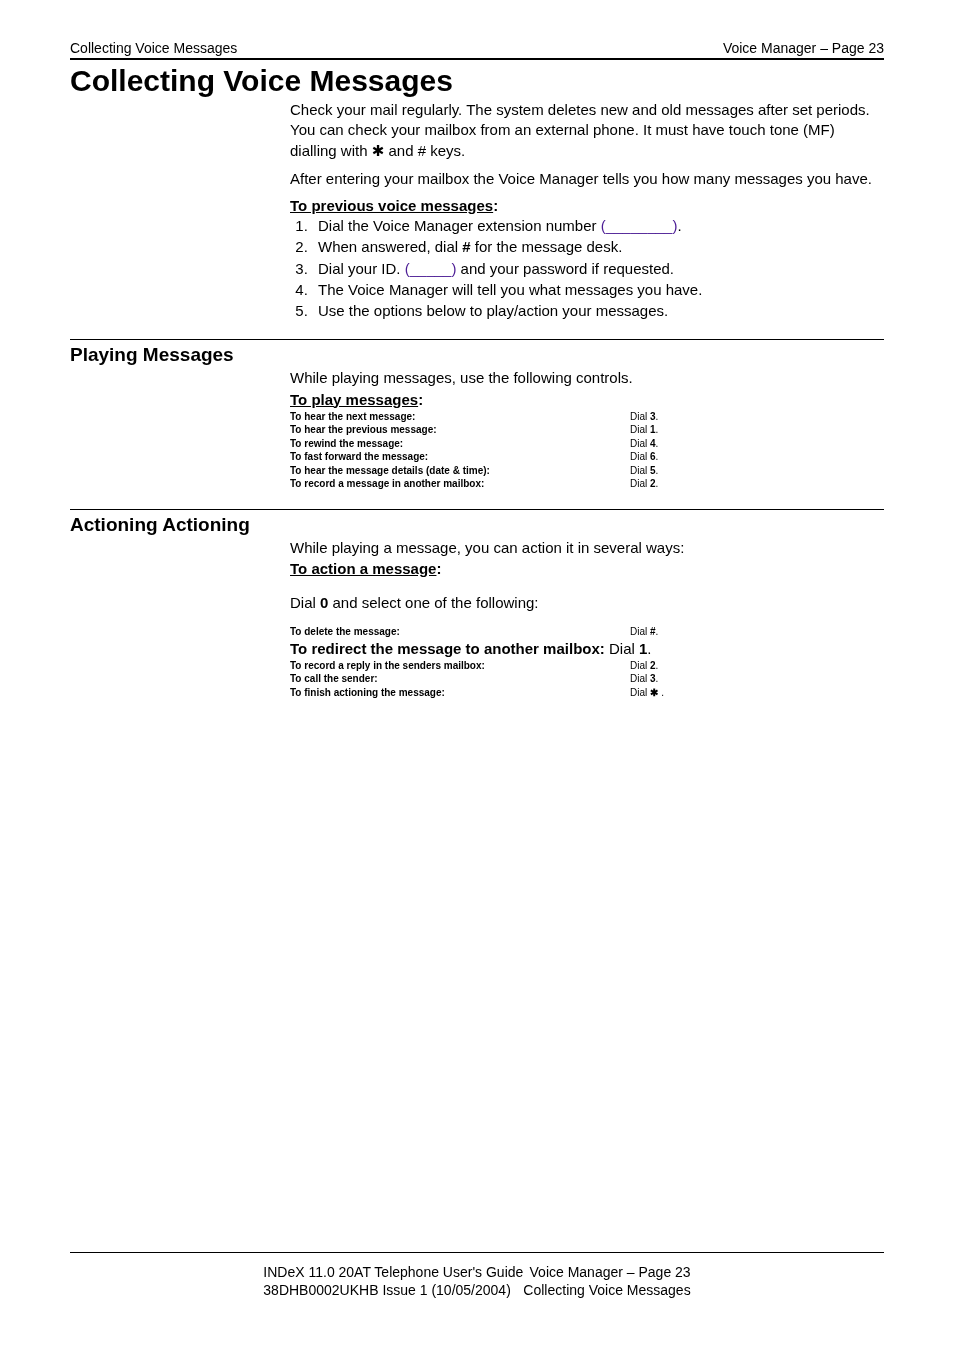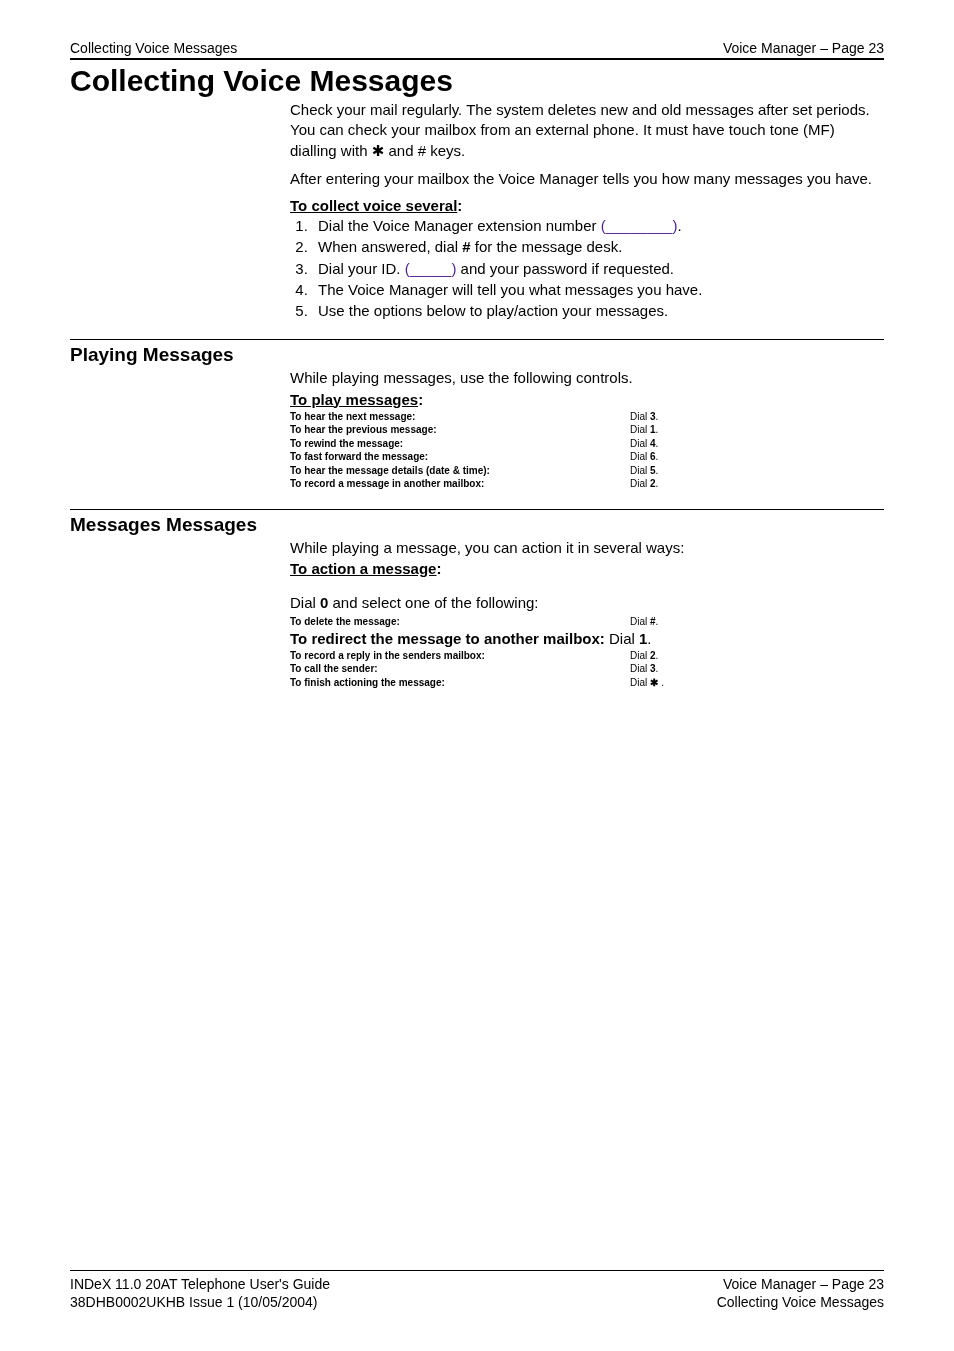--- a/index.html
+++ b/index.html
@@ -74,27 +74,27 @@
   }
   .two-col-row .left {
     flex: 0 0 340px;
     font-weight: bold;
   }
   .two-col-row .right {
     flex: 1;
   }
   .footer {
     position: absolute;
-    bottom: 40px;
+    bottom: 52px;
     left: 70px;
     right: 70px;
     border-top: 1.5px solid #000;
-    padding-top: 4px;
+    padding-top: 10px;
     display: flex;
-    justify-content: space-between;
+    justify-content: center;
     font-size: 14px;
   }
   .footer .col {
     line-height: 1.3;
   }
   .footer .right {
     text-align: right;
   }
 </style>
 </head>
@@ -109,21 +109,21 @@
 
   <h1 class="main-title">Collecting Voice Messages</h1>
 
   <div class="indent-block">
     <div class="para">
       <span>Check your mail regularly. The system deletes new and old messages after set periods. You can check your mailbox from an external phone. It must have touch tone (MF) dialling with </span><span class="star">✱</span><span> and # keys.</span>
     </div>
     <div class="para">After entering your mailbox the Voice Manager tells you how many messages you have.</div>
 
     <div style="font-size:15px;">
-      <span class="subheading-underline">To collect voice several</span><b>:</b>
+      <span class="subheading-underline">To previous voice messages</span><b>:</b>
     </div>
     <ol class="steps">
       <li>
         <span>Dial the Voice Manager extension number </span><span class="blank-red">(________)</span><span>.</span>
       </li>
       <li>
         <span>When answered, dial </span><b>#</b><span> for the message desk.</span>
       </li>
       <li>
         <span>Dial your ID. </span><span class="blank-red">(_____)</span><span> and your password if requested.</span>
@@ -161,27 +161,27 @@
       <span class="left">To hear the message details (date &amp; time):</span>
       <span class="right"><span>Dial </span><b>5</b><span>.</span></span>
     </div>
     <div class="two-col-row">
       <span class="left">To record a message in another mailbox:</span>
       <span class="right"><span>Dial </span><b>2</b><span>.</span></span>
     </div>
   </div>
 
   <div class="section-rule"></div>
-  <h2 class="side-heading">Messages Messages</h2>
+  <h2 class="side-heading">Actioning Actioning</h2>
   <div class="indent-block">
     <div class="para" style="margin-bottom:2px;">While playing a message, you can action it in several ways:</div>
     <div style="font-size:15px;margin-bottom:16px;">
       <span class="subheading-underline">To action a message</span><b>:</b>
     </div>
-    <div class="para" style="margin-bottom:2px;">
+    <div class="para" style="margin-bottom:12px;">
       <span>Dial </span><b>0</b><span> and select one of the following:</span>
     </div>
 
     <div class="two-col-row">
       <span class="left">To delete the message:</span>
       <span class="right"><span>Dial </span><b>#</b><span>.</span></span>
     </div>
 
     <div style="font-size:15px;line-height:1.35;">
       <b>To redirect the message to another mailbox:</b><span> Dial </span><b>1</b><span>.</span>

